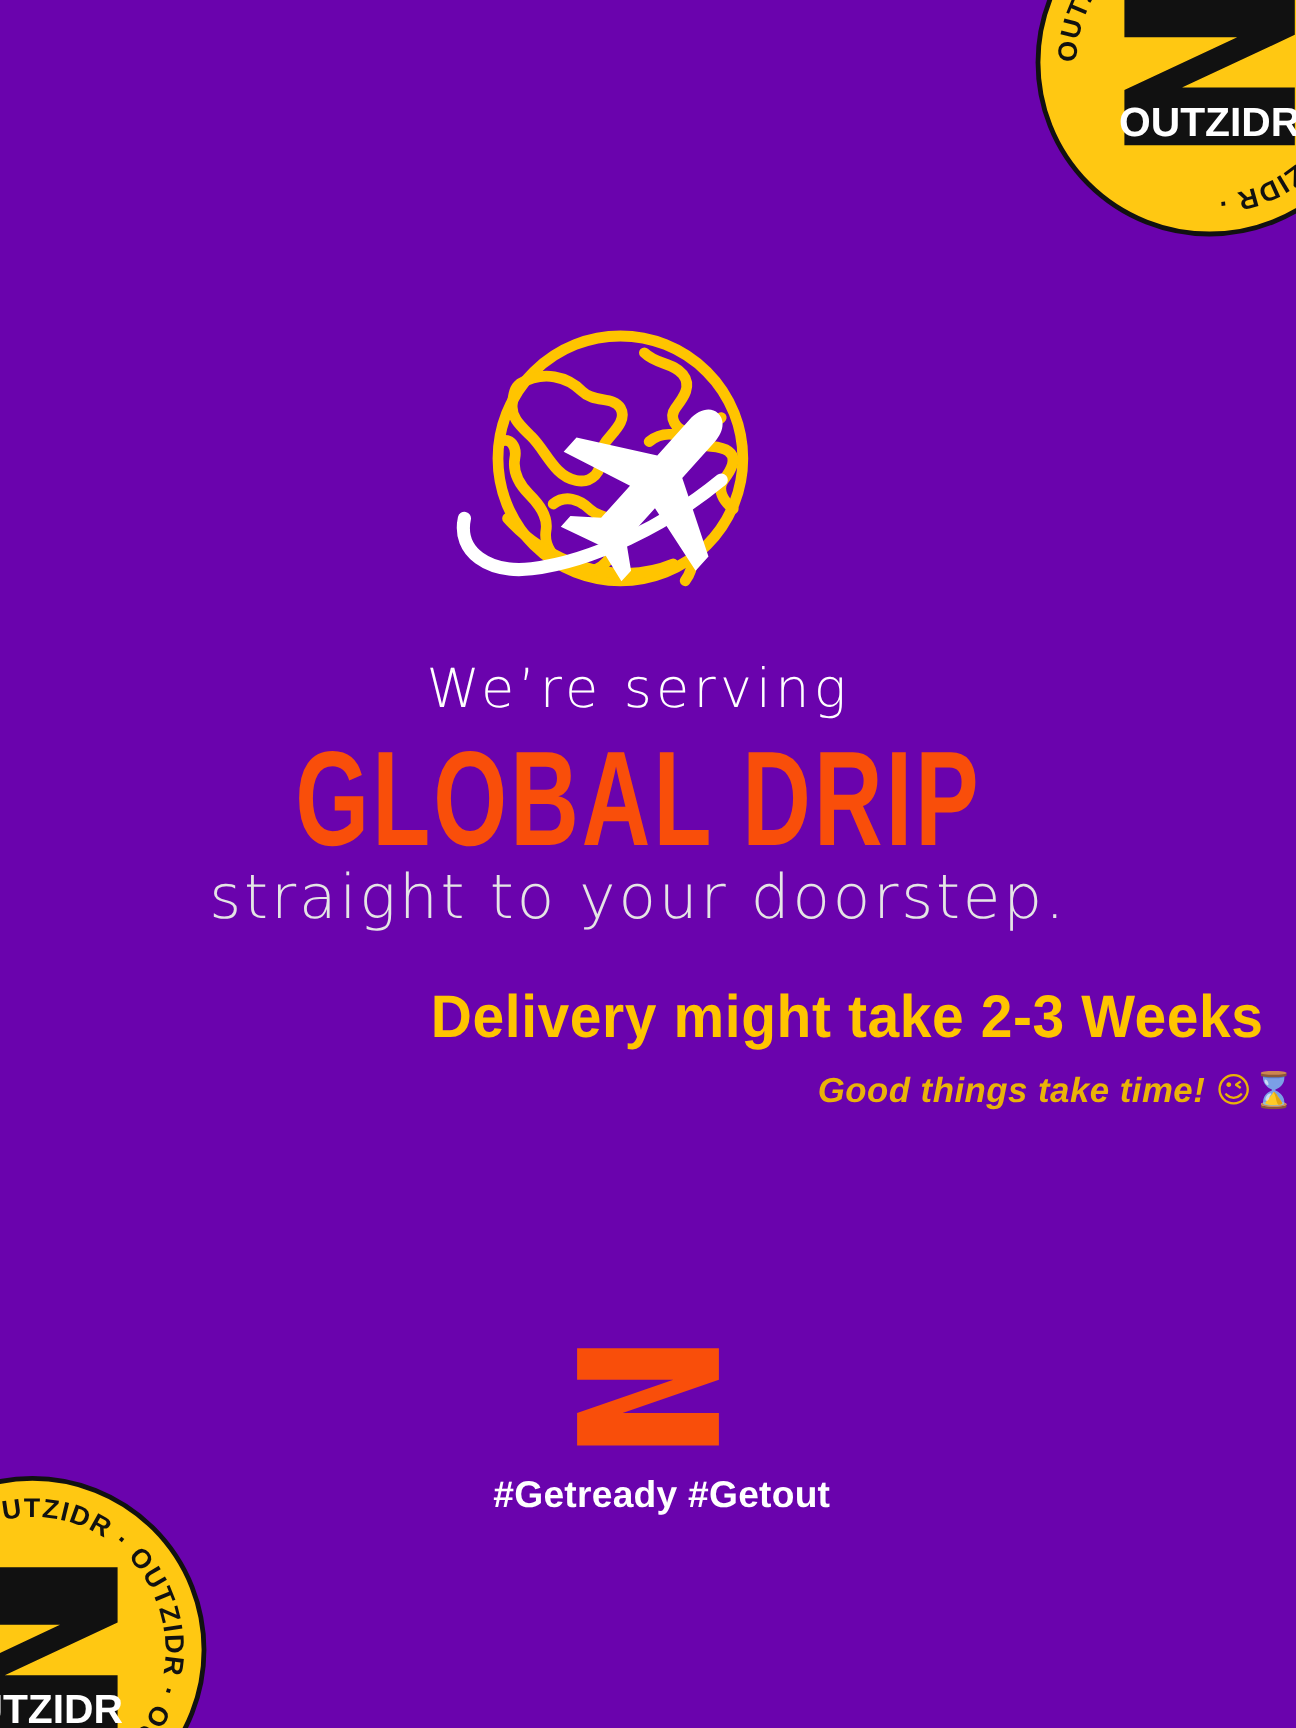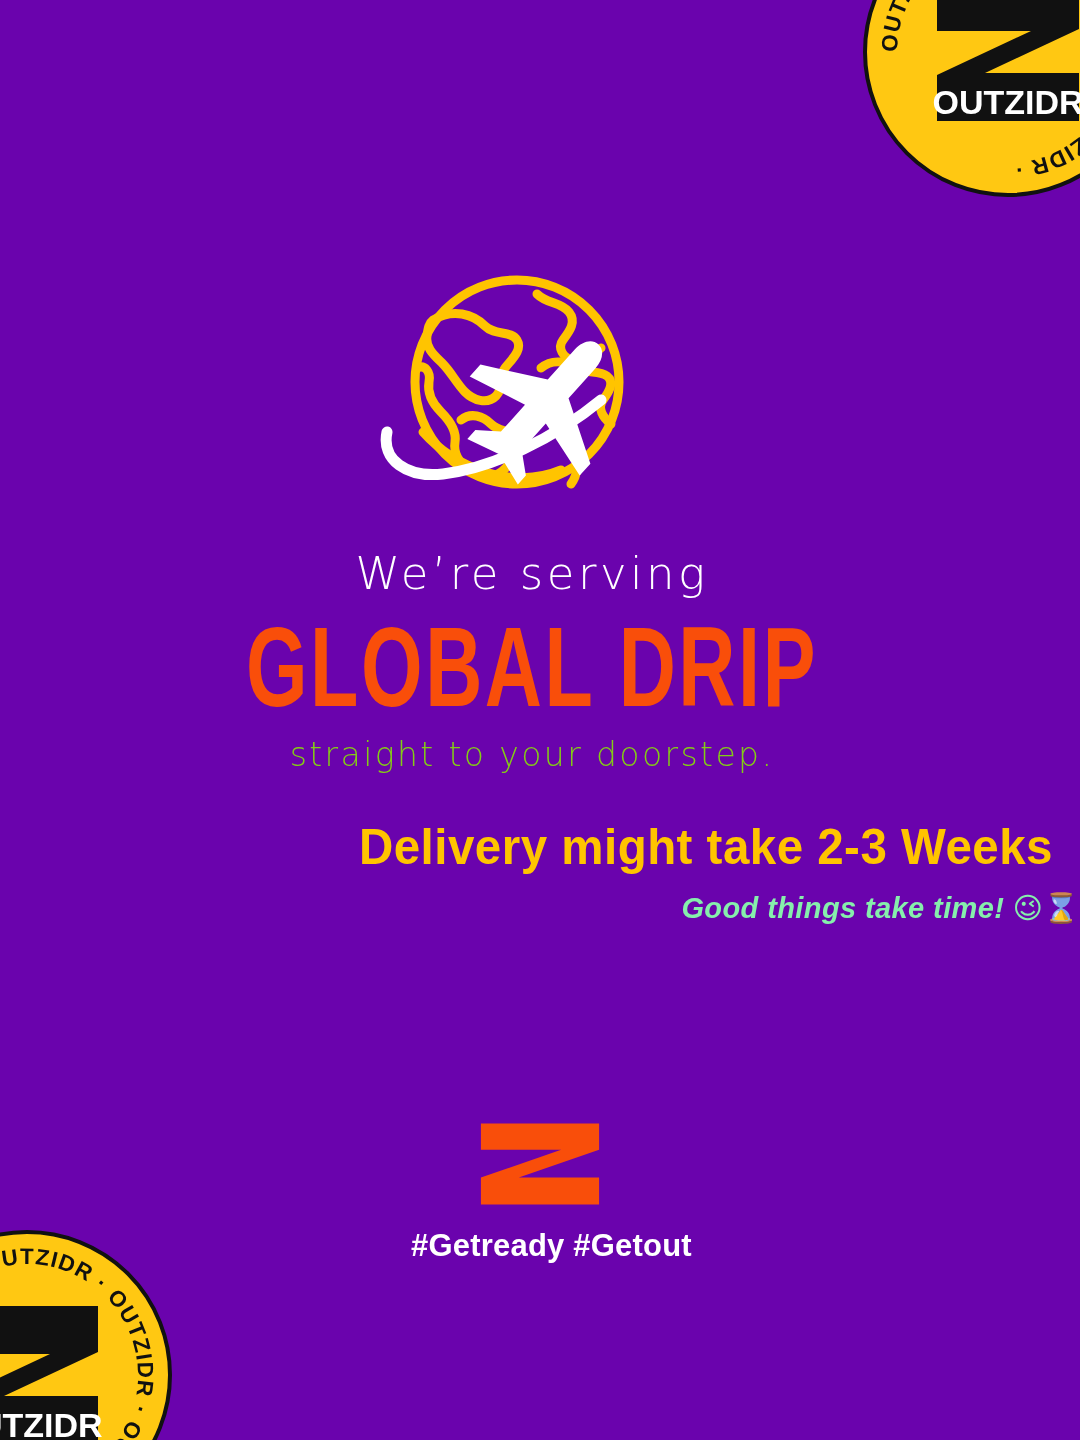--- a/index.html
+++ b/index.html
@@ -112,47 +112,47 @@
     font-size: 92px;
     font-weight: bold;
     line-height: 1.05;
     letter-spacing: 3px;
     margin-top: 8px;
     transform: scaleX(0.86) scaleY(1.22);
     transform-origin: center top;
     font-family: "Liberation Sans", sans-serif;
   }
   #line-doorstep {
-    color: #84cc16;
-    font-size: 33px;
+    color: #e5e5e5;
+    font-size: 51px;
     font-weight: 300;
     letter-spacing: 2.4px;
     line-height: 1.15;
-    margin-top: 32px;
+    margin-top: 16px;
     font-family: "DejaVu Sans", sans-serif;
   }
 
   #delivery-block {
     position: absolute;
     left: 0;
     right: 0;
     top: 820px;
     text-align: right;
   }
   #line-delivery {
     color: #FFC400;
     font-size: 50px;
     font-weight: bold;
     letter-spacing: 0.5px;
     line-height: 1.1;
     transform: scaleX(0.95);
     font-family: "Liberation Sans", sans-serif;
   }
   #line-goodthings {
-    color: #86efac;
+    color: #eab308;
     font-size: 29px;
     font-weight: bold;
     font-style: italic;
     letter-spacing: 0.4px;
     margin-top: 16px;
     font-family: "Liberation Sans", sans-serif;
   }
   .emoji {
     font-style: normal;
     font-family: "DejaVu Sans", sans-serif;

